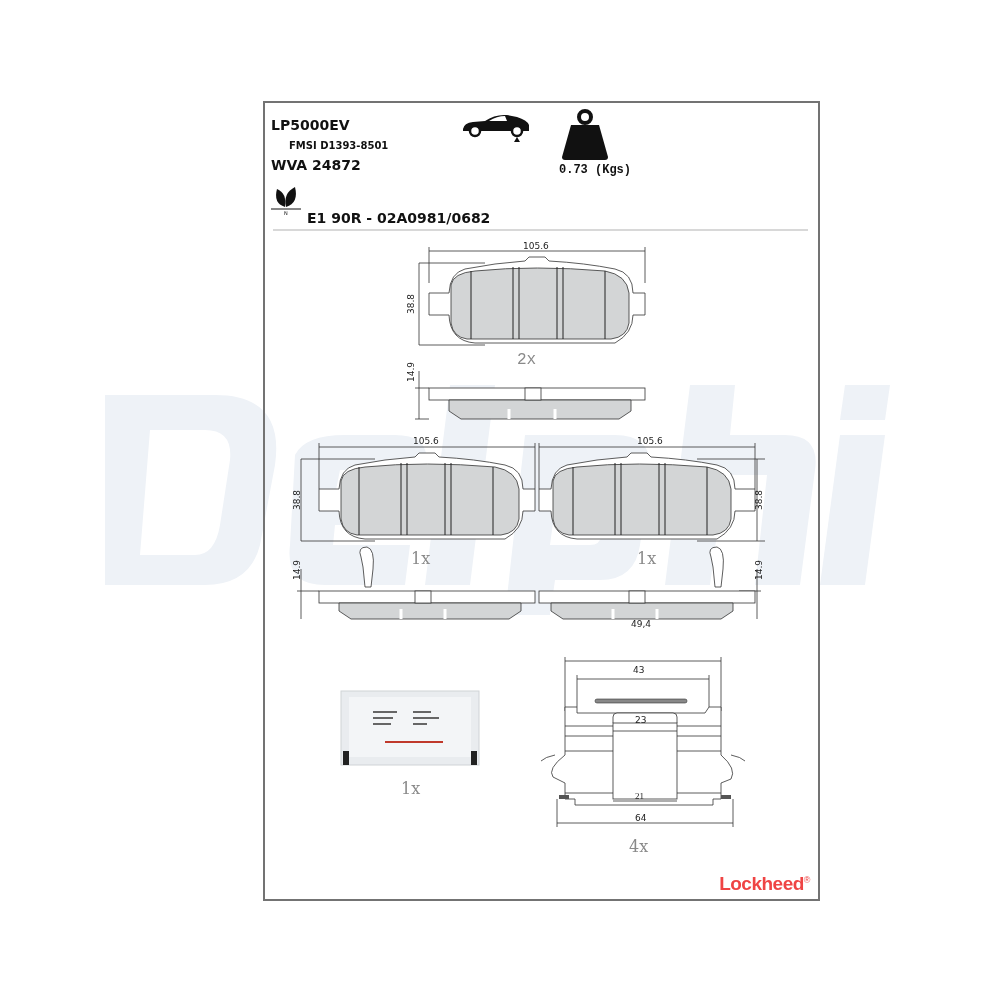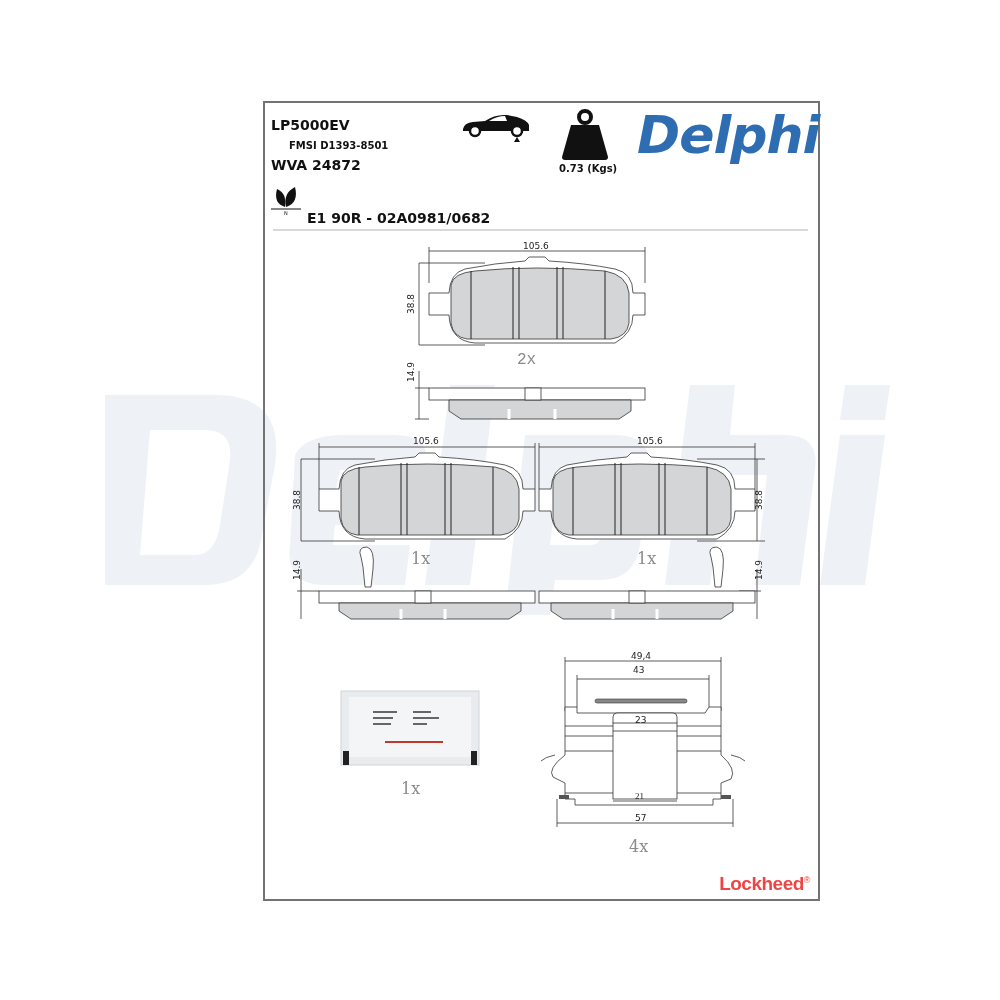--- a/index.html
+++ b/index.html
@@ -4,21 +4,21 @@
 <style>
   html, body { margin:0; padding:0; background:#ffffff; }
   body { width:1000px; height:1000px; position:relative; overflow:hidden; font-family:"DejaVu Sans", sans-serif; }
   .watermark { position:absolute; left:95px; top:375px; width:820px; height:220px; z-index:0; }
   .sheet { position:absolute; left:224px; top:101px; width:553px; height:796px; border:2px solid #737373; z-index:1; background:transparent;margin-left:39px; }
   .abs { position:absolute; }
   .part-no { left:6px; top:14px; font-weight:bold; font-size:14px; color:#111; }
   .fmsi { left:24px; top:37px; font-weight:bold; font-size:10px; color:#111; }
   .wva { left:6px; top:54px; font-weight:bold; font-size:14px; color:#111; }
   .ece { left:42px; top:107px; font-weight:bold; font-size:14px; color:#111; }
-  .weight-label { left:294px; top:60px; font-weight:bold; font-size:10px; color:#111; }
+  .weight-label { left:294px; top:60px; font-weight:bold; font-size:12px; color:#111;font-family:Liberation Mono, monospace; }
   .brand { left:372px; top:2px; font-family:"DejaVu Sans", sans-serif; font-weight:bold; font-style:italic; font-size:52px; color:#2f6db3; letter-spacing:-1px; }
   .sep { left:8px; top:126px; width:535px; height:0; border-top:2px solid #d8d8d8; }
   .dim { font-size:9px; color:#222; font-family:"DejaVu Sans", sans-serif; }
   .qty { font-family:"DejaVu Serif", serif; font-size:16px; color:#8a8a8a; }
   .lockheed { right:8px; bottom:4px; font-family:Liberation Sans, sans-serif; font-weight:bold; font-size:19px; color:#ef4444; letter-spacing:-0.5px; }
   .lockheed sup { font-size:9px; font-weight:normal; }
   svg { overflow:visible; }
 </style>
 </head>
 <body>
@@ -54,21 +54,20 @@
     <circle cx="56" cy="20" r="5" fill="#fff" stroke="#111" stroke-width="2.5"></circle>
     <path d="M53 31 L56 26 L59 31 Z" fill="#111"></path>
   </svg>
 
   <svg class="abs" style="left:296px; top:6px;" width="48" height="52" viewBox="0 0 48 52">
     <circle cx="24" cy="8" r="6" fill="none" stroke="#111" stroke-width="4"></circle>
     <path d="M10 16 L38 16 L47 48 Q47 51 44 51 L4 51 Q1 51 1 48 Z" fill="#111"></path>
   </svg>
   <div class="abs weight-label">0.73 (Kgs)</div>
 
-  <div class="abs brand">Delphi</div>
 
   <svg class="abs" style="left:6px; top:80px;" width="32" height="32" viewBox="0 0 32 32">
     <path d="M14 24 Q2 20 6 6 Q16 10 14 24 Z" fill="#111"></path>
     <path d="M15 24 Q28 20 24 4 Q12 10 15 24 Z" fill="#111"></path>
     <line x1="0" y1="26" x2="30" y2="26" stroke="#111" stroke-width="1"></line>
     <text x="13" y="32" font-size="5" font-family="DejaVu Sans, sans-serif" fill="#111">N</text>
   </svg>
   <div class="abs ece">E1 90R - 02A0981/0682</div>
 
   <div class="abs sep"></div>
@@ -219,21 +218,21 @@
       <line x1="22" y1="148" x2="22" y2="176"></line>
       <line x1="198" y1="148" x2="198" y2="176"></line>
       <line x1="22" y1="172" x2="198" y2="172"></line>
       <path d="M20 104 Q10 106 6 110"></path>
       <path d="M196 104 Q206 106 210 110"></path>
     </g>
     <rect x="60" y="48" width="92" height="4" rx="2" fill="#888" stroke="#333" stroke-width="0.6"></rect>
     <rect x="24" y="144" width="10" height="4" fill="#555"></rect>
     <rect x="186" y="144" width="10" height="4" fill="#555"></rect>
   </svg>
-  <div class="abs dim" style="left:366px; top:548px;">49,4</div>
+  <div class="abs dim" style="left:366px; top:516px;">49,4</div>
   <div class="abs dim" style="left:368px; top:562px;">43</div>
   <div class="abs dim" style="left:370px; top:612px;text-align:center;">23</div>
   <div class="abs dim" style="left:370px; top:688px;font-family:Liberation Serif, serif;">21</div>
-  <div class="abs dim" style="left:370px; top:710px;">57</div>
+  <div class="abs dim" style="left:370px; top:710px;">64</div>
   <div class="abs qty" style="left:364px; top:734px;">4x</div>
 
   <div class="abs lockheed"><span>Lockheed</span><sup>®</sup></div>
 </div>
 
 </body></html>

